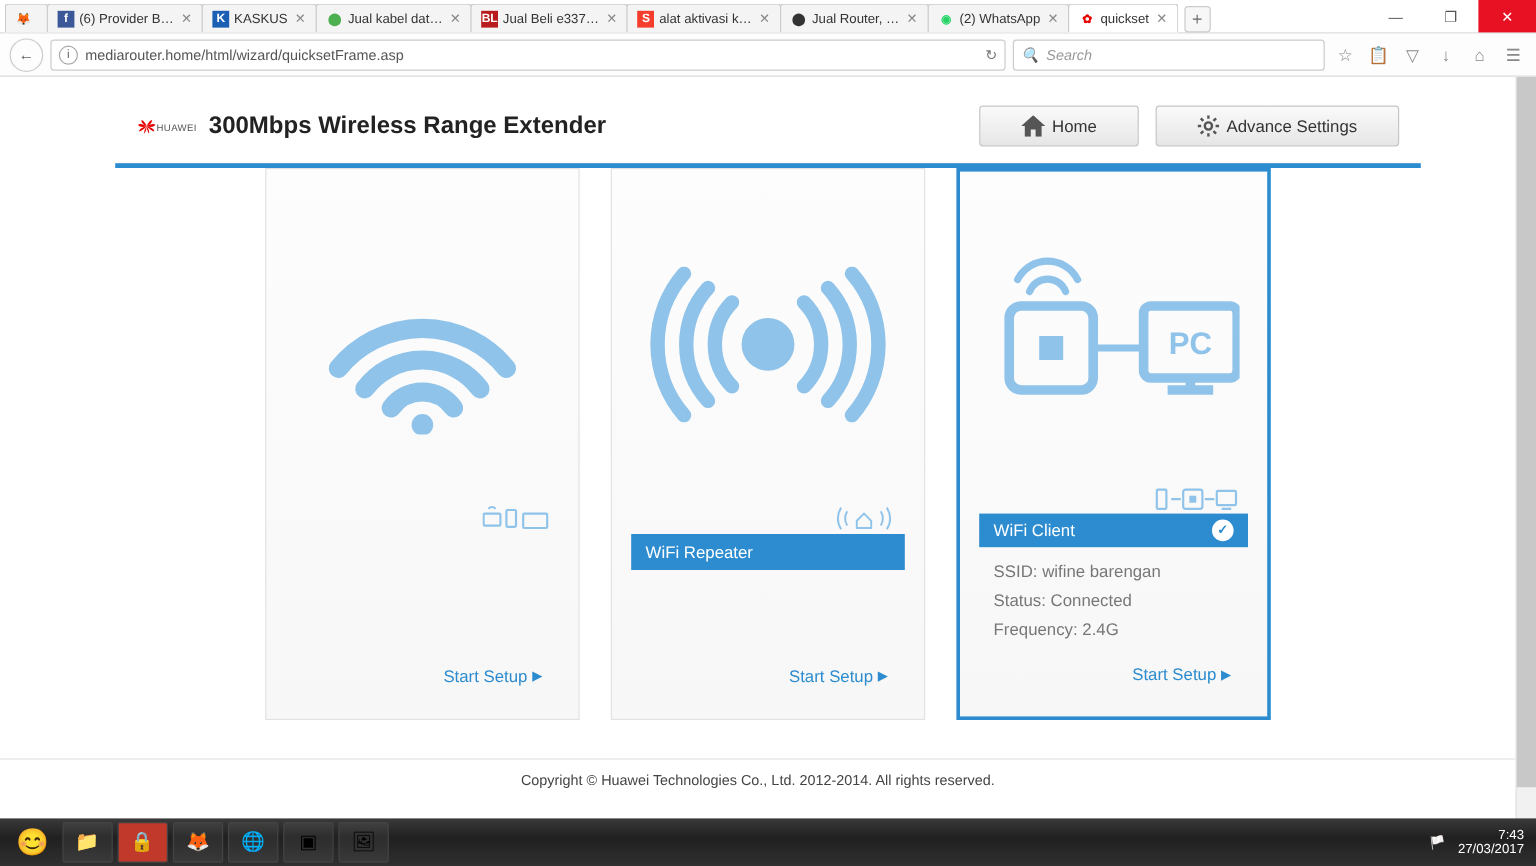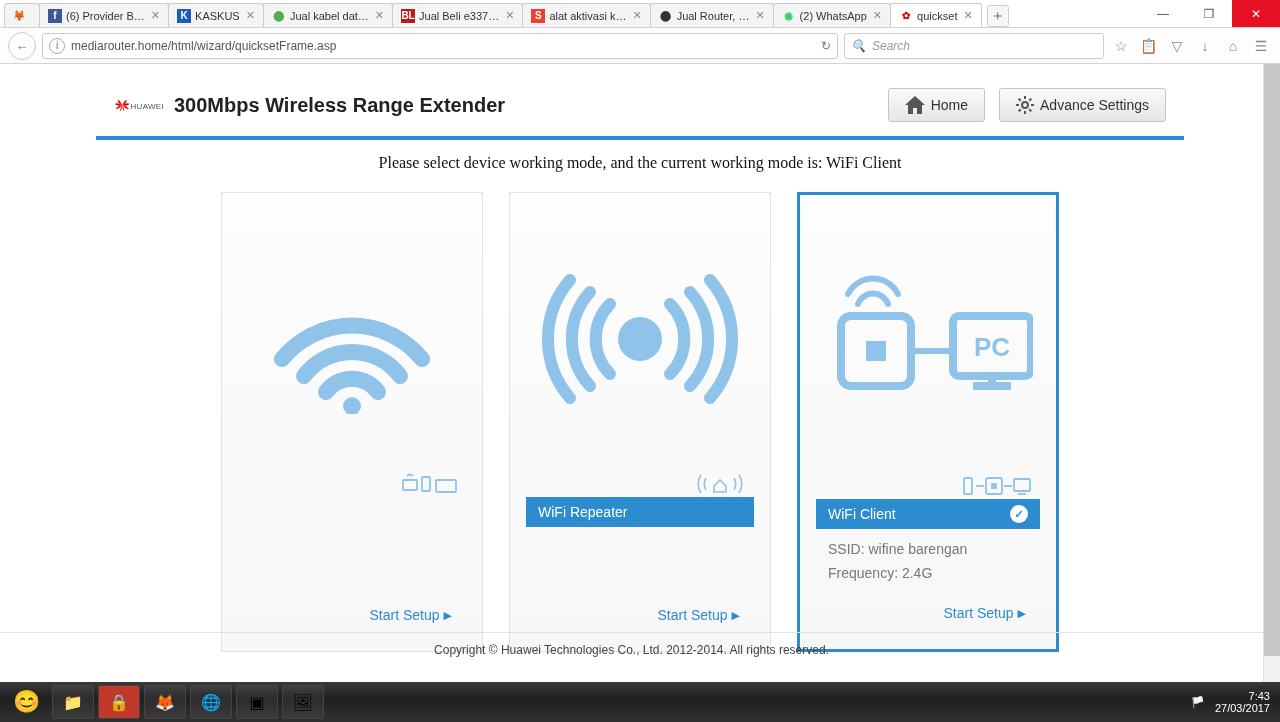--- a/index.html
+++ b/index.html
@@ -32,21 +32,21 @@
 .page{width:1088px;margin:0 auto;padding:10px 0}
 .vp-scroll{position:absolute;right:0;top:0;width:17px;height:100%;background:#f1f1f1;border-left:1px solid #e0e0e0}
 .vp-scroll .thumb{width:100%;height:90%;background:#c8c8c8}
 
 .header{height:62px;display:flex;align-items:center;padding:0 18px;background:#fff}
 .logo{width:50px;height:50px;margin-right:10px;display:flex;flex-direction:row;align-items:center;justify-content:center}
 .logo svg{display:block}
 .logo-text{font-size:8px;color:#555;margin-top:2px;letter-spacing:0.3px}
 .prodname{font-size:20px;font-weight:bold;color:#222}
 .hdr-spacer{flex:1}
-.hdr-btn{height:34px;padding:0 16px;display:flex;align-items:center;gap:6px;background:linear-gradient(#fafafa,#e6e6e6);border:1px solid #c5c5c5;border-radius:3px;font-size:14px;color:#333;margin-left:14px}
+.hdr-btn{height:34px;padding:0 34px;display:flex;align-items:center;gap:6px;background:linear-gradient(#fafafa,#e6e6e6);border:1px solid #c5c5c5;border-radius:3px;font-size:14px;color:#333;margin-left:14px}
 .hdr-btn svg{flex-shrink:0}
 .bluebar{height:4px;background:#2c8ccf}
 
 .instruct{text-align:center;padding:14px 0 20px;font-size:16px;color:#111;font-family:Georgia,serif}
 
 .cards{display:flex;gap:26px;justify-content:center;padding:0 12px}
 .card{width:262px;height:460px;background:linear-gradient(#fdfdfd,#f7f7f7);border:1px solid #e2e2e2;position:relative;padding:16px;display:flex;flex-direction:column}
 .card.sel{border:3px solid #2c8ccf}
 .card-illus{height:260px;display:flex;align-items:center;justify-content:center}
 .card-mini{height:28px;display:flex;align-items:center;justify-content:flex-end;padding:0 8px}
@@ -184,21 +184,20 @@
               <line x1="13.2" y1="13.2" x2="15.4" y2="15.4"></line>
               <line x1="2.6" y1="15.4" x2="4.8" y2="13.2"></line>
               <line x1="13.2" y1="4.8" x2="15.4" y2="2.6"></line>
             </g>
           </svg>
         <span>Advance Settings</span>
       </div>
     </div>
     <div class="bluebar"></div>
 
-    <div class="instruct">Please select device working mode, and the current working mode is: WiFi Client</div>
 
     <div class="cards">
 
       <div class="card">
         <div class="card-illus">
           <svg width="180" height="150" viewBox="0 0 180 150">
             <g fill="none" stroke="#8FC3EA" stroke-width="16" stroke-linecap="round">
               <path d="M20 95 A90 90 0 0 1 160 95"></path>
               <path d="M42 112 A60 60 0 0 1 138 112"></path>
               <path d="M64 128 A32 32 0 0 1 116 128"></path>
@@ -286,20 +285,21 @@
                 <line x1="56" y1="20" x2="64" y2="20"></line>
               </g>
             </svg>
         </div>
         <div class="card-label">
           <span>WiFi Client</span>
           <span class="check">✓</span>
         </div>
         <div class="card-info">
           <div>SSID: wifine barengan</div>
+          <div>Status: Connected</div>
           <div>Frequency: 2.4G</div>
         </div>
         <div class="card-start">
           <span>Start Setup</span>
             <span class="arr">▶</span>
         </div>
       </div>
 
     </div>
   </div>

